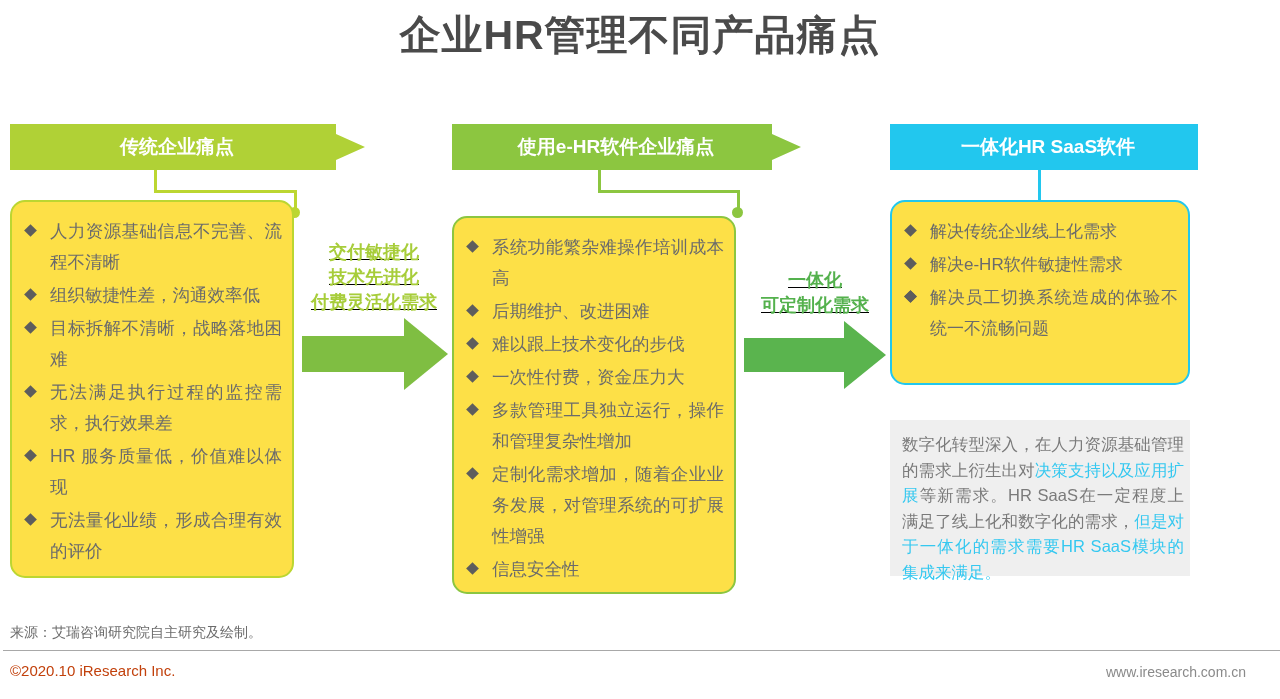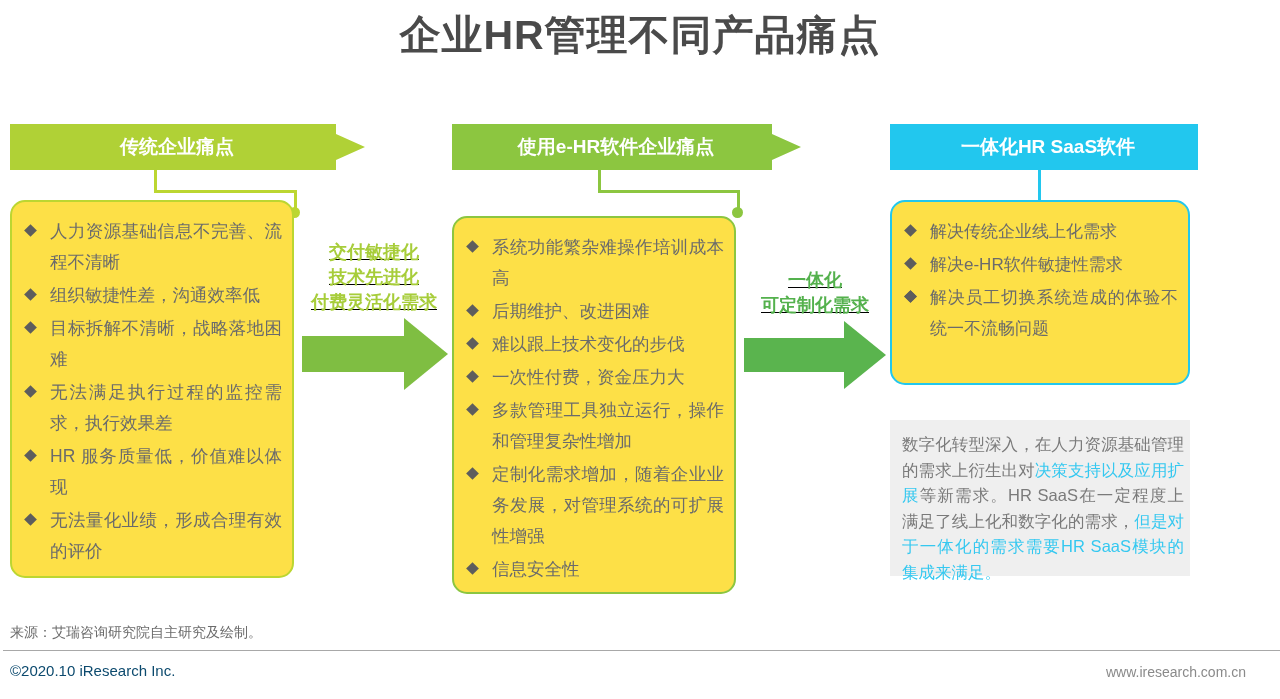--- a/index.html
+++ b/index.html
@@ -116,21 +116,21 @@
     text-align:justify;
   }
   #note .hl{color:#35c8f0;}
 
   
   .src{
     position:absolute;left:10px;top:624px;
     color:#6b6b6b;font-size:14px;white-space:nowrap;
   }
   .frule{position:absolute;left:0;top:650px;width:1280px;height:1px;background:#a8a8a8;}
-  .fleft{position:absolute;left:10px;top:662px;color:#0c4a6e;font-size:15px;}
+  .fleft{position:absolute;left:10px;top:662px;color:#c2410c;font-size:15px;}
   .fright{position:absolute;right:34px;top:664px;color:#8a8a8a;font-size:14px;}
   .sidebar-l{position:absolute;left:0;top:0;width:3px;height:699px;background:#ffffff;}
 </style>
 </head>
 <body>
 
 <div id="stage">
 
   <div class="title">企业HR管理不同产品痛点</div>
 

